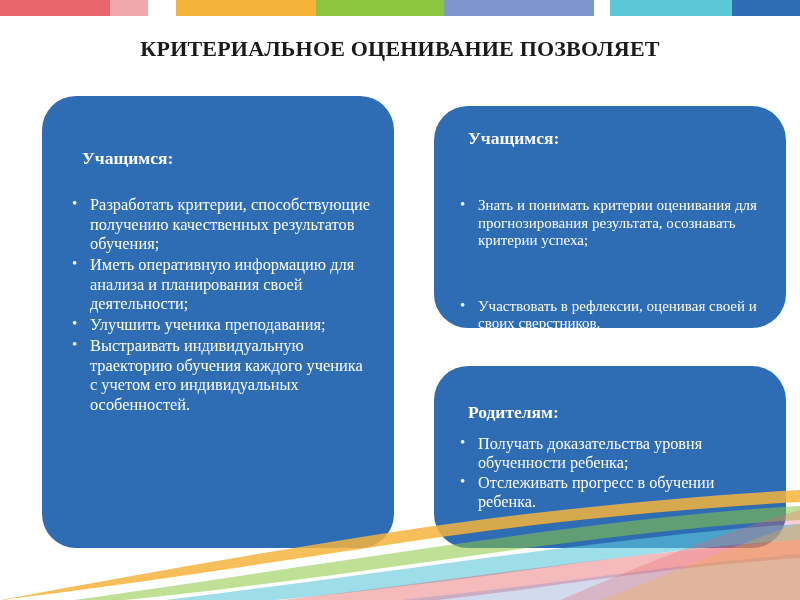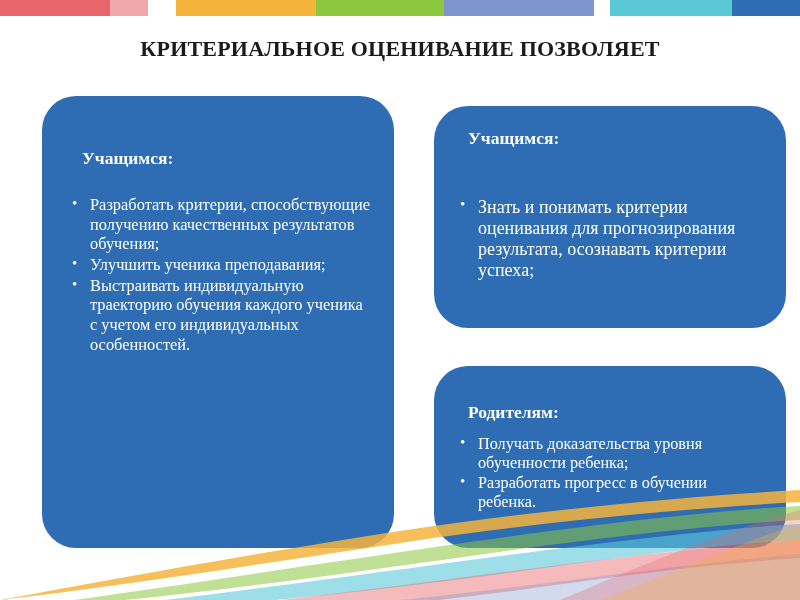--- a/index.html
+++ b/index.html
@@ -112,21 +112,21 @@
   }
   ul.bullets li::before {
     content: "\2022";
     position: absolute;
     left: 4px;
     top: -1px;
     font-size: 15px;
     color: #ffffff;
   }
   .box-left ul.bullets li { font-size: 16.4px; line-height: 1.2; }
-  .box-right-top ul.bullets li { font-size: 18px; line-height: 1.17; margin-top: 48px; }
+  .box-right-top ul.bullets li { font-size: 15px; line-height: 1.17; margin-top: 48px; }
   .box-right-bottom ul.bullets li { font-size: 16.2px; line-height: 1.18; }
 </style>
 </head>
 <body>
 
 <div class="slide">
 
   <div class="topbar">
     <span style="width:110px;background:#E8656B"></span>
     <span style="width:38px;background:#F0A8AE"></span>
@@ -138,38 +138,39 @@
     <span style="width:122px;background:#5BC8D8"></span>
     <span style="flex:1;background:#2E6DB4"></span>
   </div>
 
   <div class="title">КРИТЕРИАЛЬНОЕ ОЦЕНИВАНИЕ ПОЗВОЛЯЕТ</div>
 
   <div class="box box-left">
     <div class="box-heading">Учащимся:</div>
     <ul class="bullets">
       <li>Разработать критерии, способствующие получению качественных результатов обучения;</li>
+      <li>Иметь оперативную информацию для анализа и планирования своей деятельности;</li>
       <li>Улучшить ученика преподавания;</li>
       <li>Выстраивать индивидуальную траекторию обучения каждого ученика с учетом его индивидуальных особенностей.</li>
     </ul>
   </div>
 
   <div class="box box-right-top">
     <div class="box-heading">Учащимся:</div>
     <ul class="bullets">
       <li>Знать и понимать критерии оценивания для прогнозирования результата, осознавать критерии успеха;</li>
       <li>Участвовать в рефлексии, оценивая своей и своих сверстников.</li>
     </ul>
   </div>
 
   <div class="box box-right-bottom">
     <div class="box-heading">Родителям:</div>
     <ul class="bullets">
       <li>Получать доказательства уровня обученности ребенка;</li>
-      <li>Разработать прогресс в обучении ребенка.</li>
+      <li>Отслеживать прогресс в обучении ребенка.</li>
     </ul>
   </div>
 
   <div class="bottom-deco">
     <svg width="800" height="130" viewBox="0 0 800 130" xmlns="http://www.w3.org/2000/svg">
       <path d="M0,130 C120,108 260,82 420,58 C560,38 690,26 800,20 L800,32 C690,38 560,50 420,70 C260,94 120,116 0,130 Z" fill="#F4B43C" opacity="0.85"></path>
       <path d="M0,130 C140,112 300,86 470,62 C610,42 720,30 800,26 L800,40 C720,44 610,56 470,76 C300,100 140,122 0,130 Z" fill="#8CC63F" opacity="0.55" transform="translate(0,10)"></path>
       <path d="M0,130 C150,116 320,92 500,68 C640,50 730,40 800,36 L800,52 C730,56 640,66 500,86 C320,110 150,126 0,130 Z" fill="#5BC8D8" opacity="0.6" transform="translate(0,18)"></path>
       <path d="M0,130 C160,120 340,98 520,74 C660,56 740,48 800,44 L800,62 C740,66 660,74 520,94 C340,118 160,128 0,130 Z" fill="#E8656B" opacity="0.45" transform="translate(0,26)"></path>
       <path d="M0,130 C180,124 360,106 540,84 C680,66 750,58 800,54 L800,130 Z" fill="#7E95CE" opacity="0.35" transform="translate(0,30)"></path>

